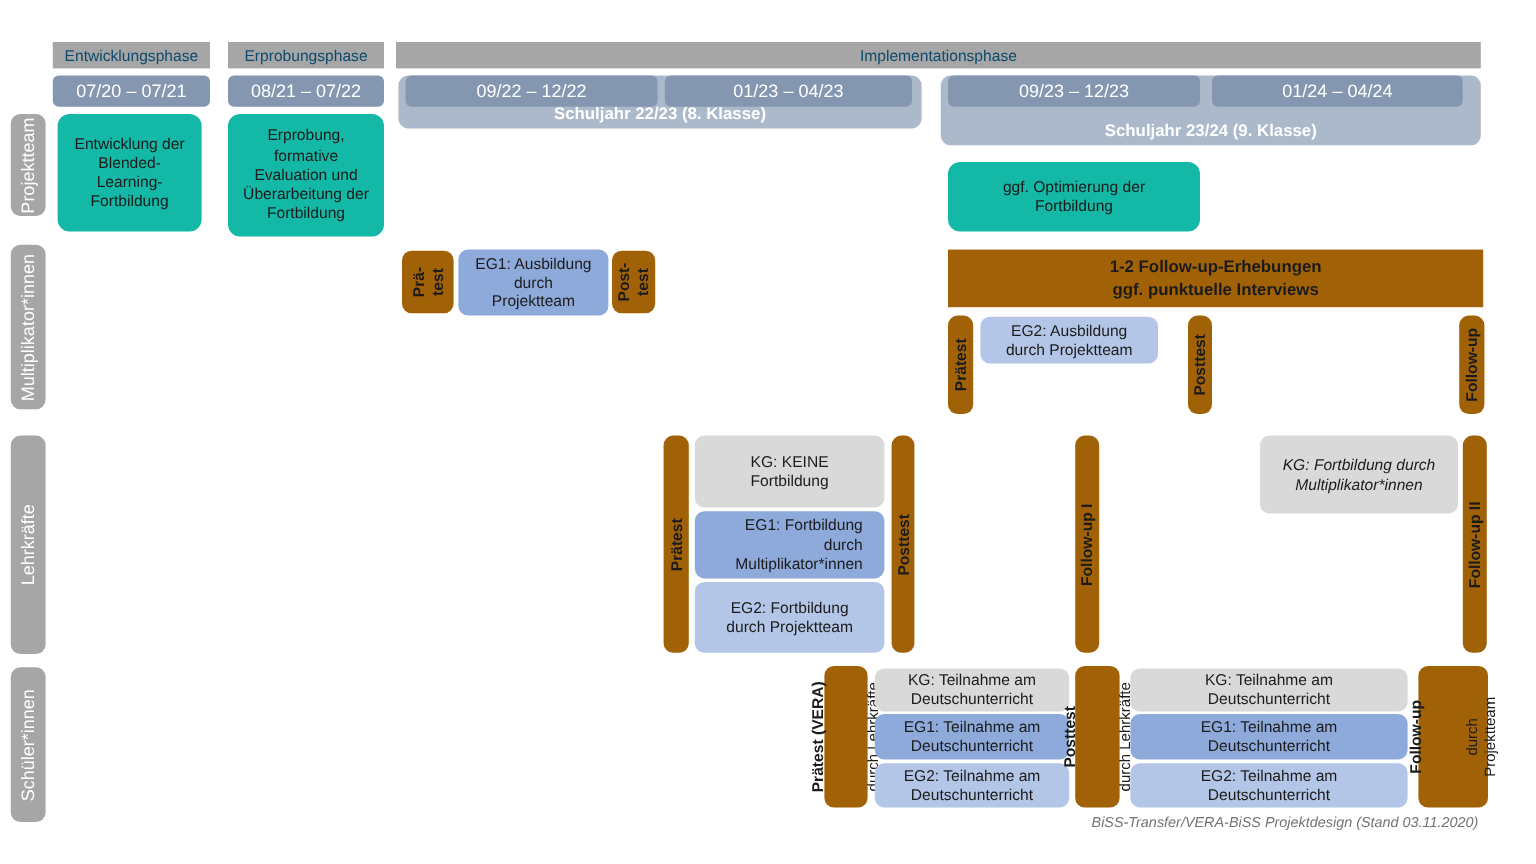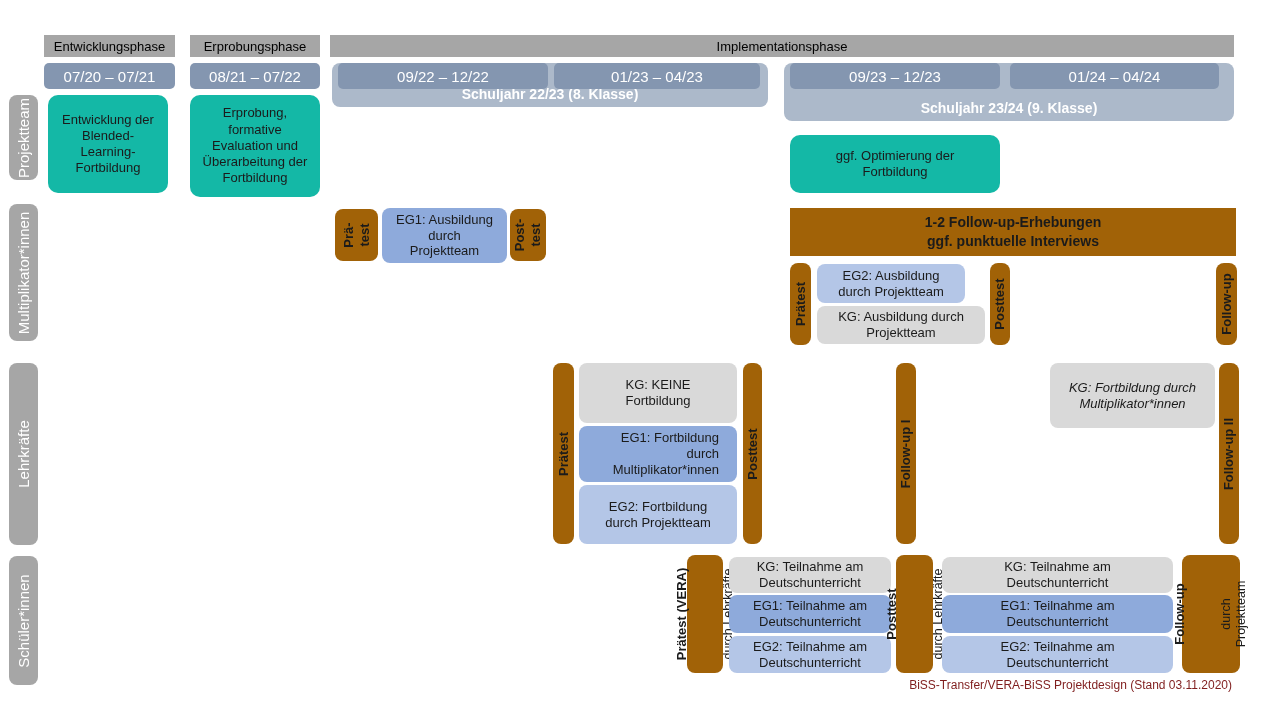--- a/index.html
+++ b/index.html
@@ -2,21 +2,21 @@
 <html><head>
 <meta charset="utf-8">
 <style>
   html,body { margin:0; padding:0; background:#ffffff; }
   .canvas {
     position:relative; width:1280px; height:720px; background:#ffffff;
     font-family:"Liberation Sans", sans-serif; color:#1b1b1b; overflow:hidden;
   }
   .abs { position:absolute; box-sizing:border-box; }
   .center { display:flex; align-items:center; justify-content:center; text-align:center; }
-  .phase { background:#a6a6a6; color:#000000; font-size:13px; }
+  .phase { background:#a6a6a6; color:#0c4a6e; font-size:13px; }
   .datebox { background:#8496b0; color:#ffffff; font-size:15px; border-radius:5px; }
   .cont { background:#acb9ca; border-radius:8px; }
   .contlabel { position:absolute; left:0; right:0; bottom:5px; text-align:center;
                font-weight:bold; font-size:14px; color:#ffffff; }
   .pbox { background:#14b8a6; border-radius:10px; font-size:13px; line-height:1.25;text-align:center; }
   .kg   { background:#d9d9d9; }
   .eg1  { background:#8eaadb; }
   .eg2  { background:#b4c6e7; }
   .green{ background:#a16207; }
   .rbox { border-radius:8px; font-size:13px; line-height:1.22; }
@@ -30,21 +30,21 @@
   .sidetext { font-size:15px; color:#ffffff; font-weight:normal; }
   .subline { font-weight:normal; font-size:12.5px; }
   .fub { font-weight:bold; font-size:14px; line-height:1.35; }
   .pre { white-space:pre-line; }
   .pad8  { padding:0 8px; }
   .pad10 { padding:0 10px; }
   .pad12 { padding:0 12px; }
   .pad14 { padding:0 14px; }
   .pad18 { padding:0 18px;text-align:right; }
   .pad20 { padding:0 20px; }
-  .footer { font-size:12px; color:#7f1d1d; text-align:center; }
+  .footer { font-style:italic; font-size:12px; color:#737373; text-align:center; }
 </style>
 </head>
 <body>
 
 <div class="canvas">
 
   <div class="abs vwrap side" style="left:9px;top:95px;width:29px;height:85px;">
     <div class="rot sidetext">Projektteam</div>
   </div>
   <div class="abs vwrap side" style="left:9px;top:204px;width:29px;height:137px;">
@@ -87,21 +87,20 @@
   <div class="abs vwrap green rbox" style="left:510px;top:209px;width:36px;height:52px;">
     <div class="rot vb">Post-
 test</div>
   </div>
   <div class="abs center green fub pre" style="left:790px;top:208px;width:446px;height:48px;">1-2 Follow-up-Erhebungen
 ggf. punktuelle Interviews</div>
   <div class="abs vwrap green rbox" style="left:790px;top:263px;width:21px;height:82px;">
     <div class="rot vb">Prätest</div>
   </div>
   <div class="abs center eg2 rbox pad10" style="left:817px;top:264px;width:148px;height:39px;">EG2: Ausbildung durch Projektteam</div>
-  <div class="abs center kg rbox pad10" style="left:817px;top:306px;width:168px;height:38px;">KG: Ausbildung durch Projektteam</div>
   <div class="abs vwrap green rbox" style="left:990px;top:263px;width:20px;height:82px;">
     <div class="rot vb">Posttest</div>
   </div>
   <div class="abs vwrap green rbox" style="left:1216px;top:263px;width:21px;height:82px;">
     <div class="rot vb">Follow-up</div>
   </div>
 
   <div class="abs vwrap green rbox" style="left:553px;top:363px;width:21px;height:181px;">
     <div class="rot vb">Prätest</div>
   </div>

